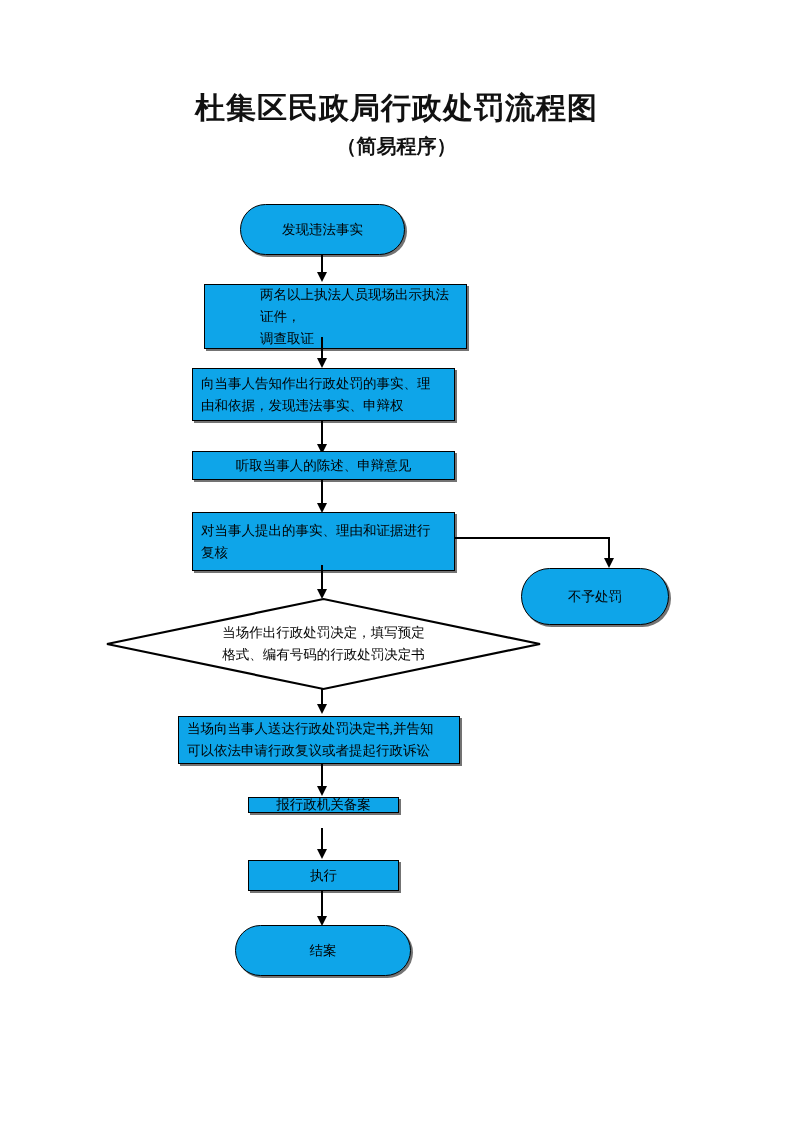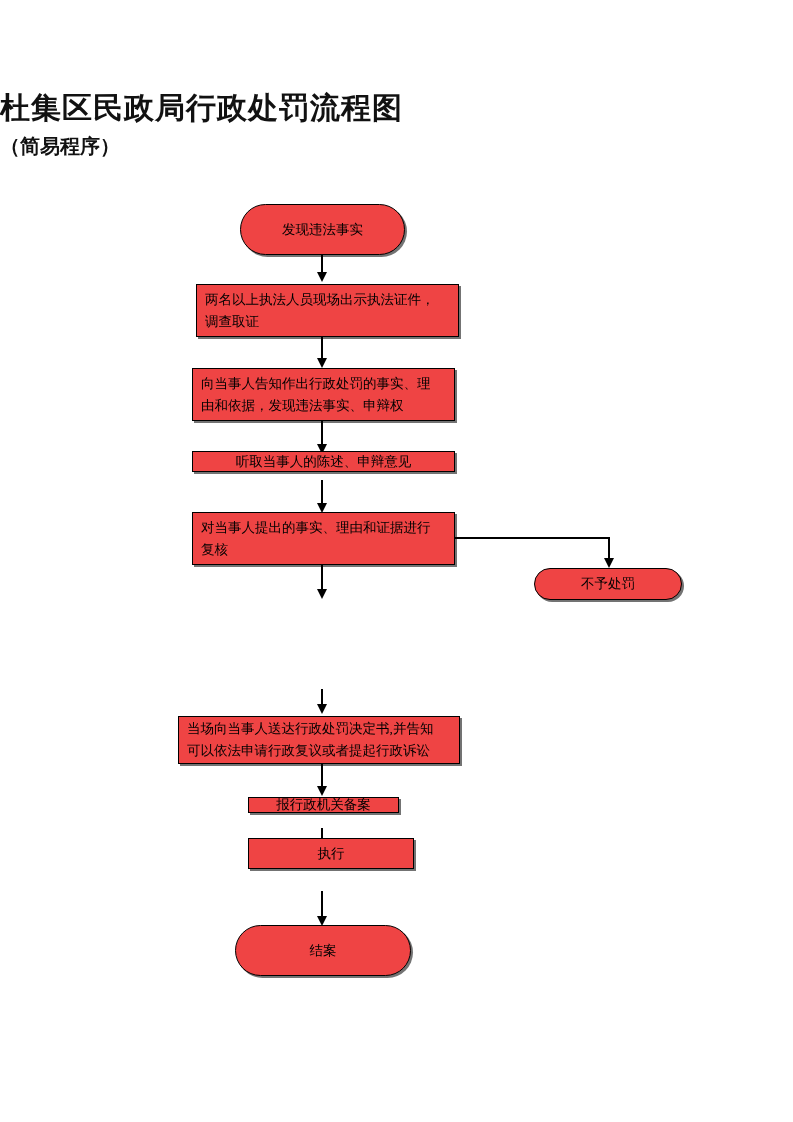--- a/index.html
+++ b/index.html
@@ -22,21 +22,21 @@
     width: 793px;
     height: 1122px;
   }
 
   
   .title-block {
     position: absolute;
     left: 0;
     top: 88px;
     width: 793px;
-    text-align: left;
+    text-align: center;
   }
   .doc-title {
     font-family: "Liberation Serif", "DejaVu Serif", serif;
     font-size: 30px;
     font-weight: bold;
     letter-spacing: 1px;
     line-height: 40px;
     color: #111;
   }
   .doc-subtitle {
@@ -45,21 +45,21 @@
     font-weight: bold;
     line-height: 32px;
     margin-top: 2px;
     color: #111;
   }
 
   
   .node {
     position: absolute;
     box-sizing: border-box;
-    background: #ef4444;
+    background: #0ea5e9;
     border: 1.6px solid #000000;
     display: flex;
     align-items: center;
     font-size: 13.5px;
     line-height: 22px;
     color: #000;
   }
   .node .txt {
     display: block;
     width: 100%;
@@ -137,79 +137,86 @@
     <div class="doc-subtitle">（简易程序）</div>
   </div>
 
   <div class="node stadium" style="left:240px; top:204px; width:165px; height:51px;">
     <span class="txt">发现违法事实</span>
   </div>
 
   <div class="conn v" style="left:321px; top:255px; height:20px;"></div>
   <div class="arrow-down" style="left:316.5px; top:272px;"></div>
 
-  <div class="node rect left-text" style="left:196px; top:284px; width:263px; height:53px;">
+  <div class="node rect left-text" style="left:204px; top:284px; width:263px; height:65px;padding-left:47px;">
     <span class="txt">两名以上执法人员现场出示执法证件，
 调查取证</span>
   </div>
 
   <div class="conn v" style="left:321px; top:337px; height:24px;"></div>
   <div class="arrow-down" style="left:316.5px; top:358px;"></div>
 
   <div class="node rect left-text" style="left:192px; top:368px; width:263px; height:53px;">
     <span class="txt">向当事人告知作出行政处罚的事实、理
 由和依据，发现违法事实、申辩权</span>
   </div>
 
   <div class="conn v" style="left:321px; top:421px; height:26px;"></div>
   <div class="arrow-down" style="left:316.5px; top:444px;"></div>
 
-  <div class="node rect center-text" style="left:192px; top:451px; width:263px; height:21px;">
+  <div class="node rect center-text" style="left:192px; top:451px; width:263px; height:29px;">
     <span class="txt">听取当事人的陈述、申辩意见</span>
   </div>
 
   <div class="conn v" style="left:321px; top:480px; height:26px;"></div>
   <div class="arrow-down" style="left:316.5px; top:503px;"></div>
 
-  <div class="node rect left-text" style="left:192px; top:512px; width:263px; height:53px;">
+  <div class="node rect left-text" style="left:192px; top:512px; width:263px; height:59px;">
     <span class="txt">对当事人提出的事实、理由和证据进行
 复核</span>
   </div>
 
   <div class="conn h" style="left:455px; top:537px; width:155px;"></div>
   <div class="conn v" style="left:608px; top:537px; height:24px;"></div>
   <div class="arrow-down" style="left:603.5px; top:558px;"></div>
 
-  <div class="node stadium" style="left:534px; top:568px; width:148px; height:32px;">
+  <div class="node stadium" style="left:521px; top:568px; width:148px; height:57px;">
     <span class="txt">不予处罚</span>
   </div>
 
   <div class="conn v" style="left:321px; top:565px; height:27px;"></div>
   <div class="arrow-down" style="left:316.5px; top:589px;"></div>
 
+  <div class="diamond-wrap" style="left:107px; top:599px; width:433px; height:90px;">
+    <svg width="433" height="90" viewBox="0 0 433 90">
+      <polygon points="0,45 216.5,0 433,45 216.5,90" fill="#ffffff" stroke="#000000" stroke-width="2.2"></polygon>
+    </svg>
+    <div class="diamond-label">当场作出行政处罚决定，填写预定
+格式、编有号码的行政处罚决定书</div>
+  </div>
 
   <div class="conn v" style="left:321px; top:689px; height:17px;"></div>
   <div class="arrow-down" style="left:316.5px; top:704px;"></div>
 
   <div class="node rect left-text" style="left:178px; top:716px; width:282px; height:48px;">
     <span class="txt">当场向当事人送达行政处罚决定书,并告知
 可以依法申请行政复议或者提起行政诉讼</span>
   </div>
 
   <div class="conn v" style="left:321px; top:764px; height:24px;"></div>
   <div class="arrow-down" style="left:316.5px; top:786px;"></div>
 
   <div class="node rect center-text" style="left:248px; top:797px; width:151px; height:16px;">
     <span class="txt">报行政机关备案</span>
   </div>
 
   <div class="conn v" style="left:321px; top:828px; height:23px;"></div>
   <div class="arrow-down" style="left:316.5px; top:849px;"></div>
 
-  <div class="node rect center-text" style="left:248px; top:838px; width:166px; height:31px;">
+  <div class="node rect center-text" style="left:248px; top:860px; width:151px; height:31px;">
     <span class="txt">执行</span>
   </div>
 
   <div class="conn v" style="left:321px; top:891px; height:29px;"></div>
   <div class="arrow-down" style="left:316.5px; top:916px;"></div>
 
   <div class="node stadium" style="left:235px; top:925px; width:176px; height:51px;">
     <span class="txt">结案</span>
   </div>
 

